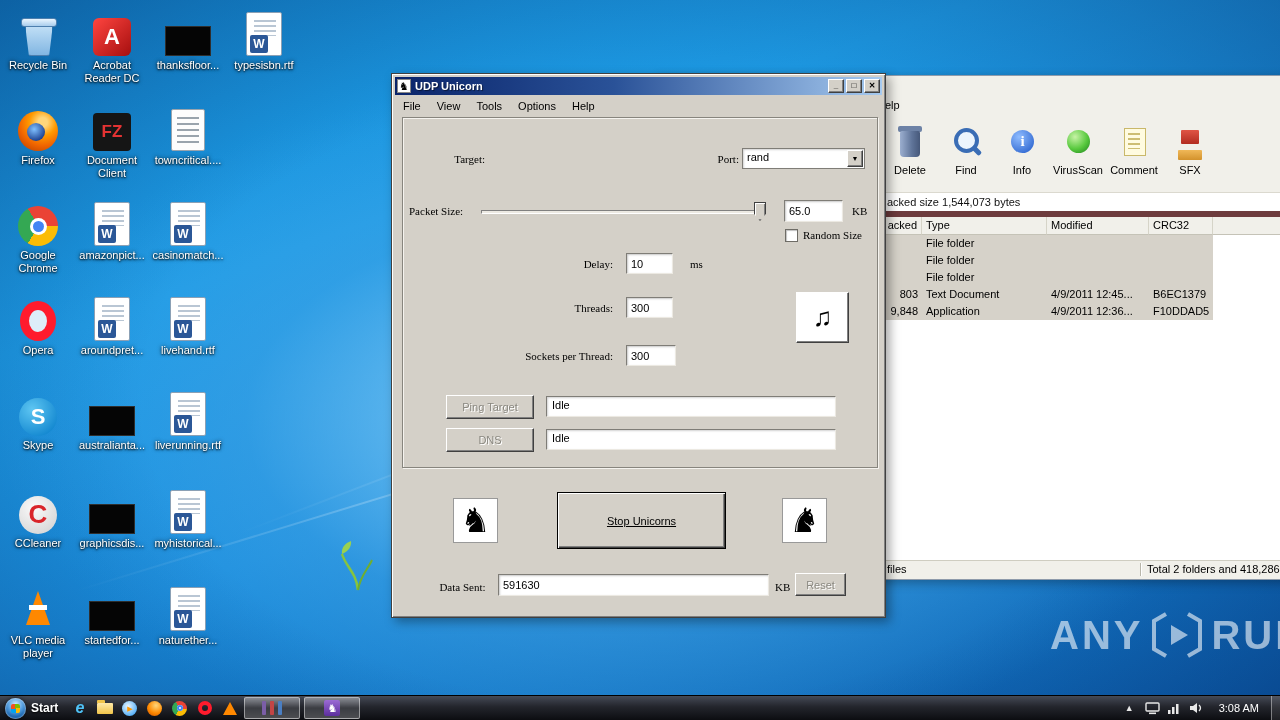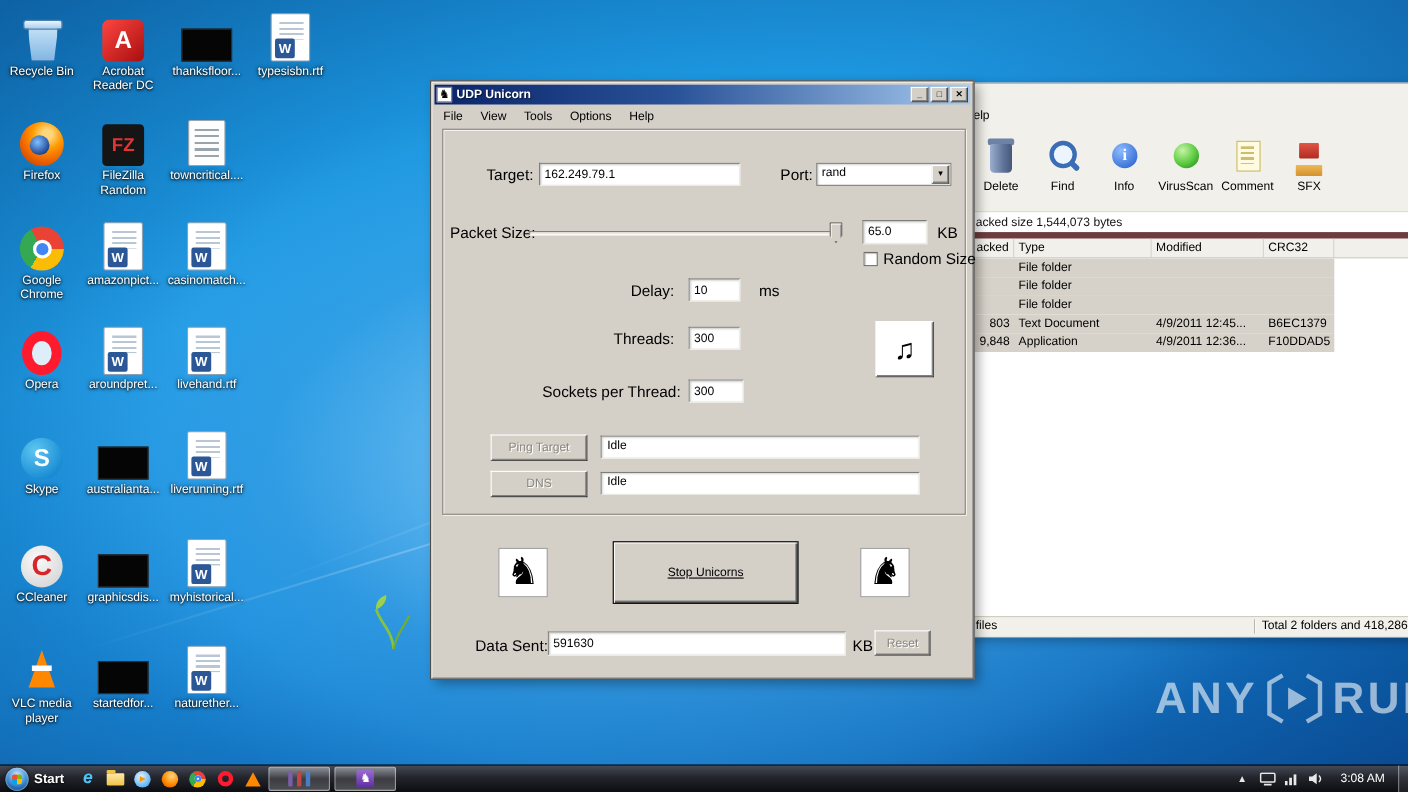--- a/index.html
+++ b/index.html
@@ -69,21 +69,21 @@
     background:linear-gradient(90deg,#0a246a 0%, #2a5298 45%, #a6caf0 100%);
     display:flex; align-items:center; padding:0 2px; }
   .title-ico { width:14px; height:14px; background:#fff; border:1px solid #888; font-size:11px; line-height:12px;
     text-align:center; color:#000; }
   .title-text { color:#fff; font-weight:bold; font-size:11px; margin-left:4px; flex:1;
     text-shadow:1px 1px 1px rgba(0,0,0,.5); }
   .winbtn { width:16px; height:14px; background:#d4d0c8; border:1px solid; border-color:#fff #404040 #404040 #fff;
     box-shadow:inset -1px -1px 0 #808080; font-size:8px; line-height:12px; text-align:center; font-weight:bold; margin-left:2px; }
   .udp .menubar { position:absolute; left:3px; right:3px; top:22px; height:19px; display:flex; align-items:center; font-size:11px; }
   .menu-item { padding:2px 8px; }
-  .lbl { position:absolute; font-size:14px; color:#000; line-height:14px; white-space:nowrap; }
+  .lbl { position:absolute; font-size:11px; color:#000; line-height:14px; white-space:nowrap;font-family:Liberation Serif, serif; }
   .groupbox { position:absolute; border:1px solid #87857e; box-shadow:inset 1px 1px 0 #f5f3ef, 1px 1px 0 #f5f3ef; }
   .field { position:absolute; background:#fff; border:1px solid #7f7d77; border-bottom-color:#ece9e2; border-right-color:#ece9e2;
     box-shadow:inset 1px 1px 2px rgba(0,0,0,.22); font:11px "Liberation Sans",sans-serif; padding:2px 4px; color:#000; }
   input.field { outline:none; }
   .combo { position:absolute; background:#fff; border:1px solid #7f7d77; box-shadow:inset 1px 1px 2px rgba(0,0,0,.18);
     font-size:11px; padding:2px 4px; }
   .combo .arrow-btn { position:absolute; right:1px; top:1px; bottom:1px; width:16px; background:#d4d0c8;
     border:1px solid; border-color:#fff #404040 #404040 #fff; box-shadow:inset -1px -1px 0 #808080;
     font-size:7px; text-align:center; line-height:15px; }
   .btn3d { position:absolute; background:#d4d0c8; border:1px solid; border-color:#fff #404040 #404040 #fff;
@@ -239,21 +239,21 @@
 <div class="desk-icon" style="left:0px;top:103px">
   <div class="di-img">
       <div class="ic-firefox"></div>
     </div>
   <div class="di-label">Firefox</div>
 </div>
 <div class="desk-icon" style="left:74px;top:103px">
   <div class="di-img">
       <div class="ic-filezilla">FZ</div>
     </div>
-  <div class="di-label">FileZilla Random</div>
+  <div class="di-label">Document Client</div>
 </div>
 <div class="desk-icon" style="left:150px;top:103px">
   <div class="di-img">
       <div class="ic-docplain"></div>
     </div>
   <div class="di-label">towncritical....</div>
 </div>
 <div class="desk-icon" style="left:0px;top:198px">
   <div class="di-img">
       <div class="ic-chrome">
@@ -445,21 +445,20 @@
     <span class="menu-item">File</span>
     <span class="menu-item">View</span>
     <span class="menu-item">Tools</span>
     <span class="menu-item">Options</span>
     <span class="menu-item">Help</span>
   </div>
 
   <div class="groupbox" style="left:10px;top:43px;width:476px;height:351px;"></div>
 
   <span class="lbl" style="left:30px;top:78px;width:63px;text-align:right;">Target:</span>
-  <input class="field" style="left: 98px; top: 74px; width: 183px; height: 21px;" value="162.249.79.1">
   <span class="lbl" style="left:306px;top:78px;width:41px;text-align:right;">Port:</span>
   <div class="combo" style="left:350px;top:74px;width:123px;height:21px;">
     <span>rand</span>
     <span class="arrow-btn">▼</span>
   </div>
 
   <span class="lbl" style="left:17px;top:130px;">Packet Size:</span>
   <div class="slider-track" style="left:89px;top:136px;width:284px;"></div>
   <div class="slider-thumb" style="left:362px;top:128px;"></div>
   <input class="field" style="left: 392px; top: 126px; width: 59px; height: 22px;" value="65.0">

